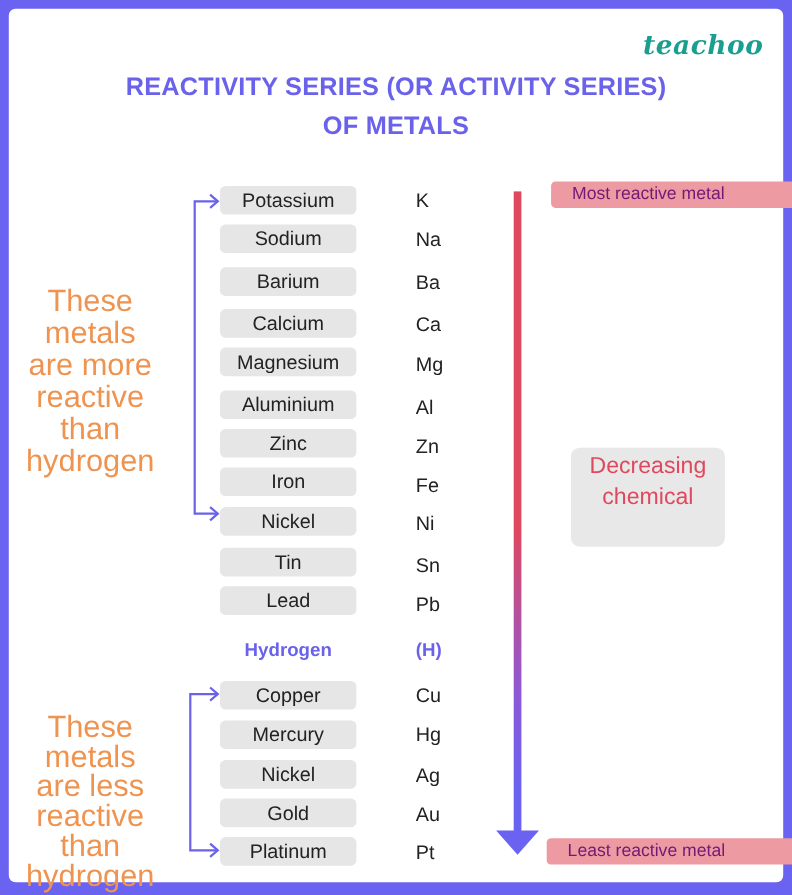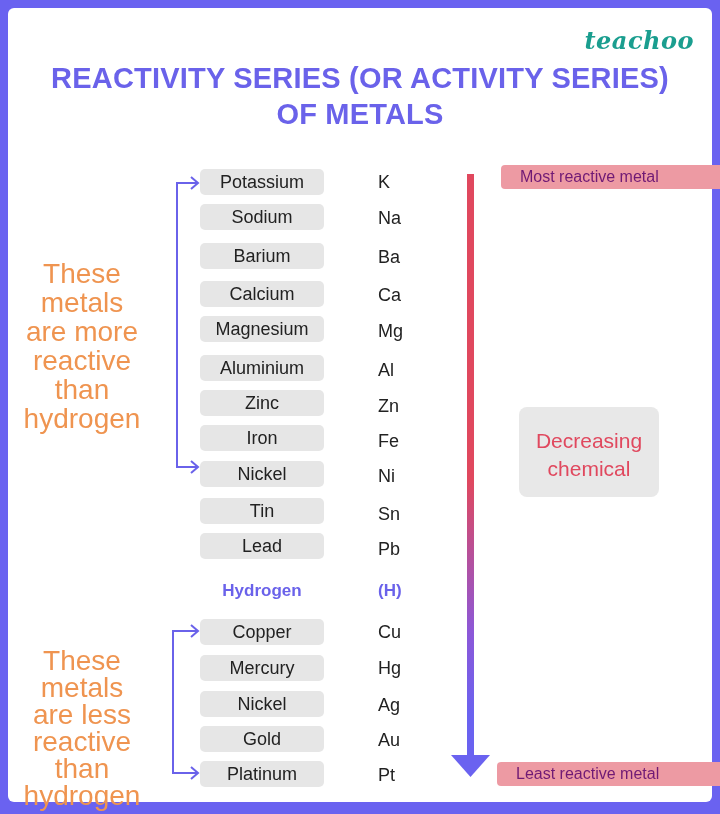--- a/index.html
+++ b/index.html
@@ -26,21 +26,21 @@
     font-size: 24px;
     color: #1a9e8f;
     letter-spacing: 0.5px;
   }
   .title {
     position: absolute;
     left: 0; right: 0; top: 52px;
     text-align: center;
     color: #6a62ea;
     font-weight: bold;
-    font-size: 29px;
+    font-size: 23px;
     line-height: 36px;
     letter-spacing: 0.2px;
   }
   .metal {
     position: absolute;
     left: 200px;
     width: 124px; height: 26px;
     background: #e6e6e6;
     border-radius: 5px;
     font-size: 18px;
@@ -93,21 +93,21 @@
   .decreasing {
     position: absolute;
     left: 519px; top: 407px;
     width: 140px; height: 90px;
     background: #e8e8e8;
     border-radius: 8px;
     color: #e0485e;
     font-size: 21px;
     line-height: 28px;
     text-align: center;
-    padding-top: 20px;
+    padding-top: 3px;
     box-sizing: border-box;
   }
 </style>
 </head>
 <body>
 
 <div class="card">
   <div class="brand">teachoo</div>
   <div class="title">
     <div>REACTIVITY SERIES  (OR ACTIVITY SERIES)</div>

